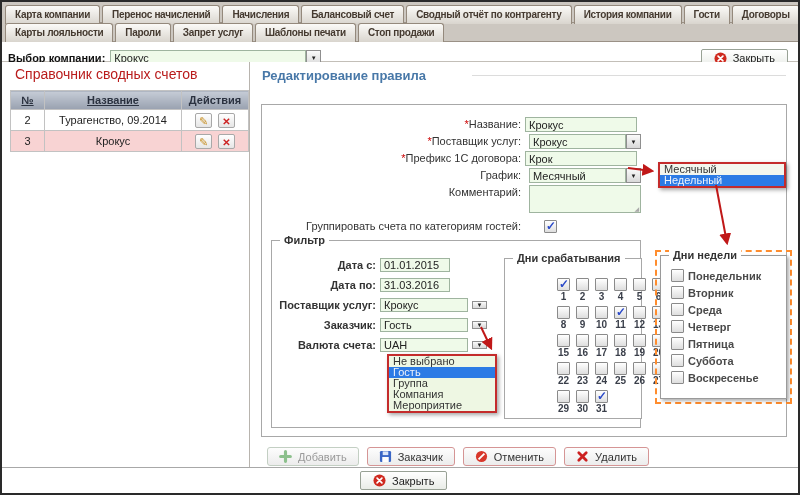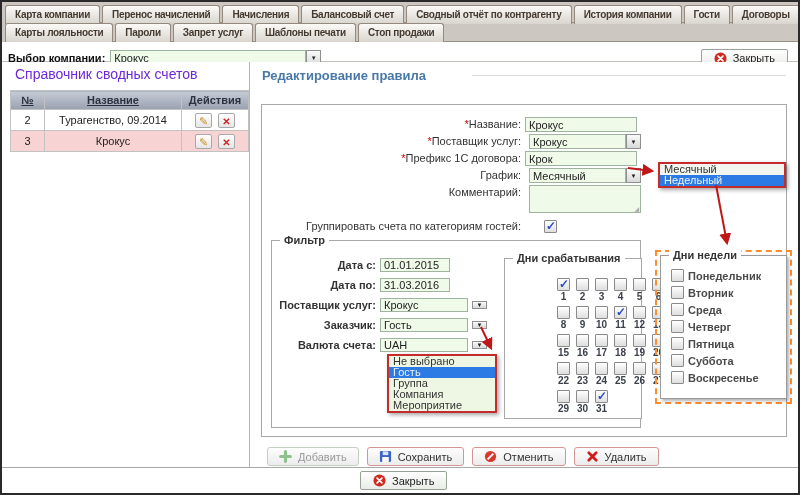--- a/index.html
+++ b/index.html
@@ -28,21 +28,21 @@
   .toolbar .ginput { width:196px; height:16px; }
   .dd-btn { width:15px; border:1px solid #8f8f8f; background:linear-gradient(#fafafa,#d9d9d9); display:inline-flex; align-items:center; justify-content:center; cursor:pointer; padding:0; }
   .dd-btn::after { content:"▼"; font-size:6px; color:#222; }
   .btn { display:inline-flex; align-items:center; gap:6px; height:19px; padding:0 12px; border:1px solid #98a195; border-radius:2px; background:linear-gradient(#ffffff,#e9ece7); font-family:"Liberation Sans",sans-serif; font-size:11px; color:#222; cursor:pointer; }
   .top-close { margin-left:auto; margin-right:10px; }
   .btn svg { flex:0 0 auto; }
 
   
   .content { position:absolute; top:60px; left:0; right:0; bottom:26px; background:#fff; }
   .left-panel { position:absolute; top:0; left:0; width:248px; height:100%; border-right:1px solid #b8b4ae; }
-  .panel-title { margin:4px 0 8px 13px; font-size:14px; color:#6d28d9; }
+  .panel-title { margin:4px 0 8px 13px; font-size:14px; color:#b91c1c; }
   table.acc { border-collapse:collapse; margin-left:8px; width:238px; table-layout:fixed; }
   table.acc th, table.acc td { border:1px solid #c2c2c2; text-align:center; }
   table.acc th { height:19px; background:linear-gradient(#c6ccd6,#99a1b0); color:#2b3240; font-size:11px; }
   table.acc th .thlink { text-decoration:underline; cursor:pointer; }
   table.acc td { height:21px; background:#fff; }
   tr.sel td { background:#f8d3d3; }
   .c-num { width:34px; } .c-name { width:137px; } .c-act { width:67px; }
   .mini { display:inline-flex; align-items:center; justify-content:center; width:17px; height:15px; margin:0 3px; border:1px solid #a8a8a8; border-radius:2px; background:linear-gradient(#fff,#e6e6e6); cursor:pointer; padding:0; }
   .icon-pencil::before { content:"✎"; font-size:11px; color:#c8922a; }
   .icon-x::before { content:"✕"; font-size:10px; font-weight:bold; color:#cc2222; }
@@ -374,21 +374,21 @@
               <path d="M7 1.8 V12.2 M1.8 7 H12.2" stroke="#8cc08c" stroke-width="3.4" stroke-linecap="round"></path>
             </svg>
           <span>Добавить</span>
         </button>
         <button class="act-btn">
           <svg width="13" height="13" viewBox="0 0 14 14">
               <rect x="1" y="1" width="12" height="12" rx="1.5" fill="#3a66c6"></rect>
               <rect x="4" y="1.5" width="6" height="4" fill="#dce6f8"></rect>
               <rect x="3.5" y="7.5" width="7" height="5.5" fill="#fff"></rect>
             </svg>
-          <span>Сохранить</span>
+          <span>Заказчик</span>
         </button>
         <button class="act-btn">
           <svg width="13" height="13" viewBox="0 0 14 14">
               <circle cx="7" cy="7" r="6" fill="#d8372b"></circle>
               <rect x="2.6" y="6" width="8.8" height="2" fill="#fff" transform="rotate(-45 7 7)"></rect>
             </svg>
           <span>Отменить</span>
         </button>
         <button class="act-btn">
           <svg width="13" height="13" viewBox="0 0 14 14">

